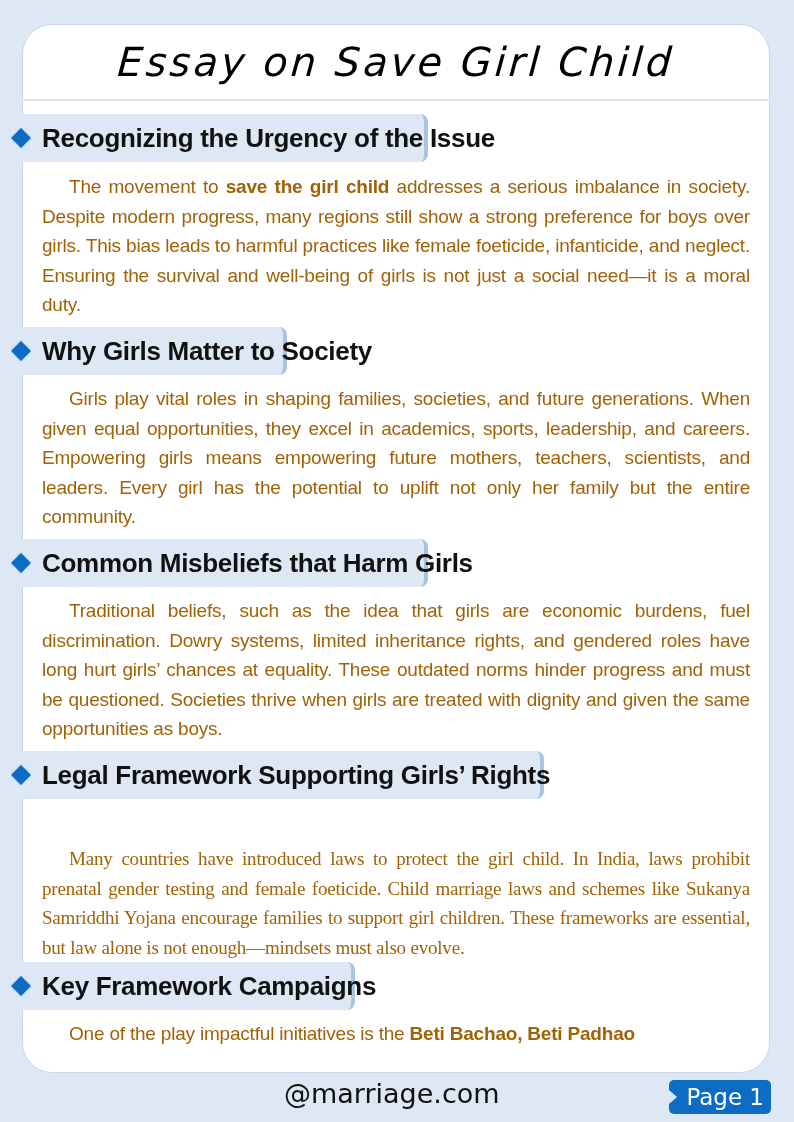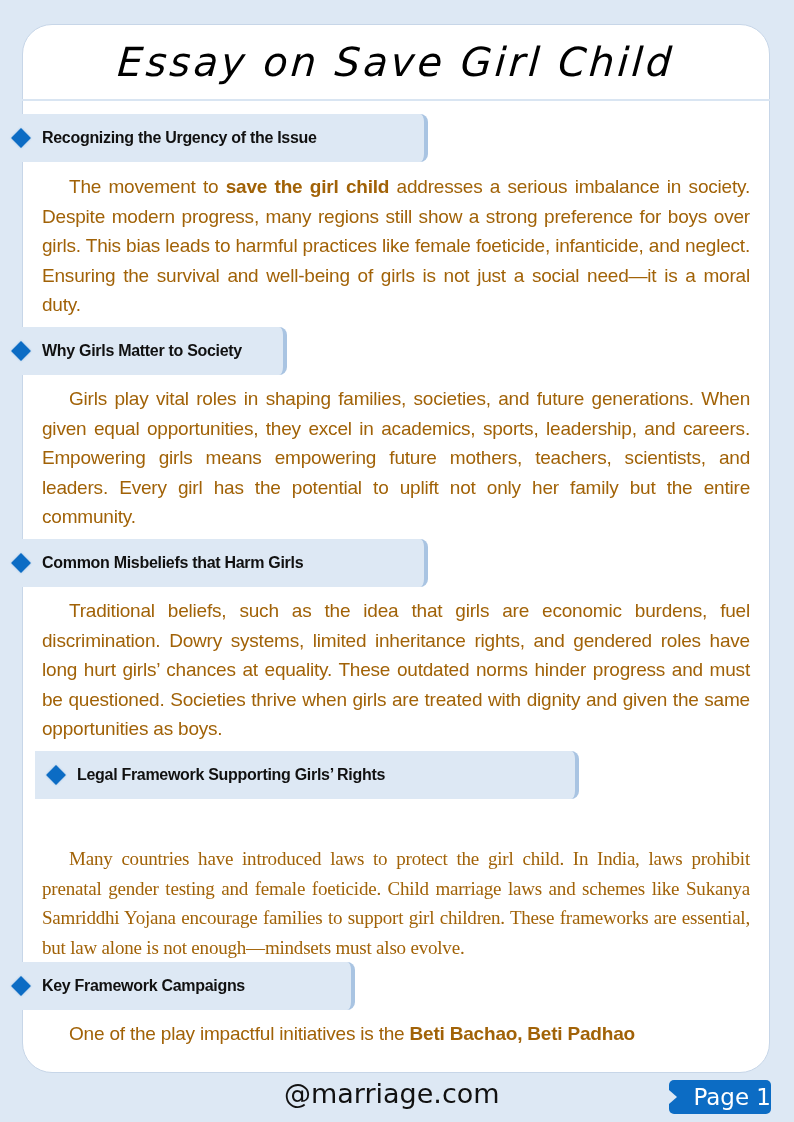--- a/index.html
+++ b/index.html
@@ -54,21 +54,21 @@
     margin-top: -7px;
     background: #0c6cc4;
     transform: rotate(45deg);
     box-shadow: 0 0 2px rgba(12,108,196,0.4);
   }
   .sec-title {
     position: absolute;
     left: 42px;
     font-family: "Liberation Sans", sans-serif;
     font-weight: bold;
-    font-size: 16px;
+    font-size: 26px;
     color: #111;
     white-space: nowrap;
     letter-spacing: -0.3px;
   }
   .para {
     position: absolute;
     left: 42px; width: 708px;
     font-family: "Liberation Sans", sans-serif;
     font-size: 19px;
     line-height: 29.5px;
@@ -91,20 +91,21 @@
     position: absolute;
     left: 669px; top: 1080px;
     width: 102px; height: 34px;
     background: #0c6cc4;
     border-radius: 5px;
     color: #fff;
     font-family: "DejaVu Sans", sans-serif;
     font-size: 23px;
     line-height: 34px;
     text-align: right;
+    padding-right: 7px;
     box-sizing: border-box;
   }
   .page-notch {
     position: absolute;
     left: 0; top: 10px;
     width: 0; height: 0;
     border-top: 7px solid transparent;
     border-bottom: 7px solid transparent;
     border-left: 8px solid #dde8f4;
   }
@@ -127,21 +128,21 @@
   <span class="sec-title">Why Girls Matter to Society</span>
 </div>
 <p class="para" style="top:384px;">Girls play vital roles in shaping families, societies, and future generations. When given equal opportunities, they excel in academics, sports, leadership, and careers. Empowering girls means empowering future mothers, teachers, scientists, and leaders. Every girl has the potential to uplift not only her family but the entire community.</p>
 
 <div class="sec-head" style="top:539px; width:428px;">
   <span class="diamond"></span>
   <span class="sec-title">Common Misbeliefs that Harm Girls</span>
 </div>
 <p class="para" style="top:596px;">Traditional beliefs, such as the idea that girls are economic burdens, fuel discrimination. Dowry systems, limited inheritance rights, and gendered roles have long hurt girls’ chances at equality. These outdated norms hinder progress and must be questioned. Societies thrive when girls are treated with dignity and given the same opportunities as boys.</p>
 
-<div class="sec-head" style="top:751px; width:544px;margin-left:35px;">
+<div class="sec-head" style="top:751px; width:544px;">
   <span class="diamond"></span>
   <span class="sec-title">Legal Framework Supporting Girls’ Rights</span>
 </div>
 <p class="para" style="top:844px;font-family:Liberation Serif, serif;">Many countries have introduced laws to protect the girl child. In India, laws prohibit prenatal gender testing and female foeticide. Child marriage laws and schemes like Sukanya Samriddhi Yojana encourage families to support girl children. These frameworks are essential, but law alone is not enough—mindsets must also evolve.</p>
 
 <div class="sec-head" style="top:962px; width:355px;">
   <span class="diamond"></span>
   <span class="sec-title">Key Framework Campaigns</span>
 </div>
 <p class="para" style="top:1019px;"><span>One of the play impactful initiatives is the </span><b>Beti Bachao, Beti Padhao</b></p>

